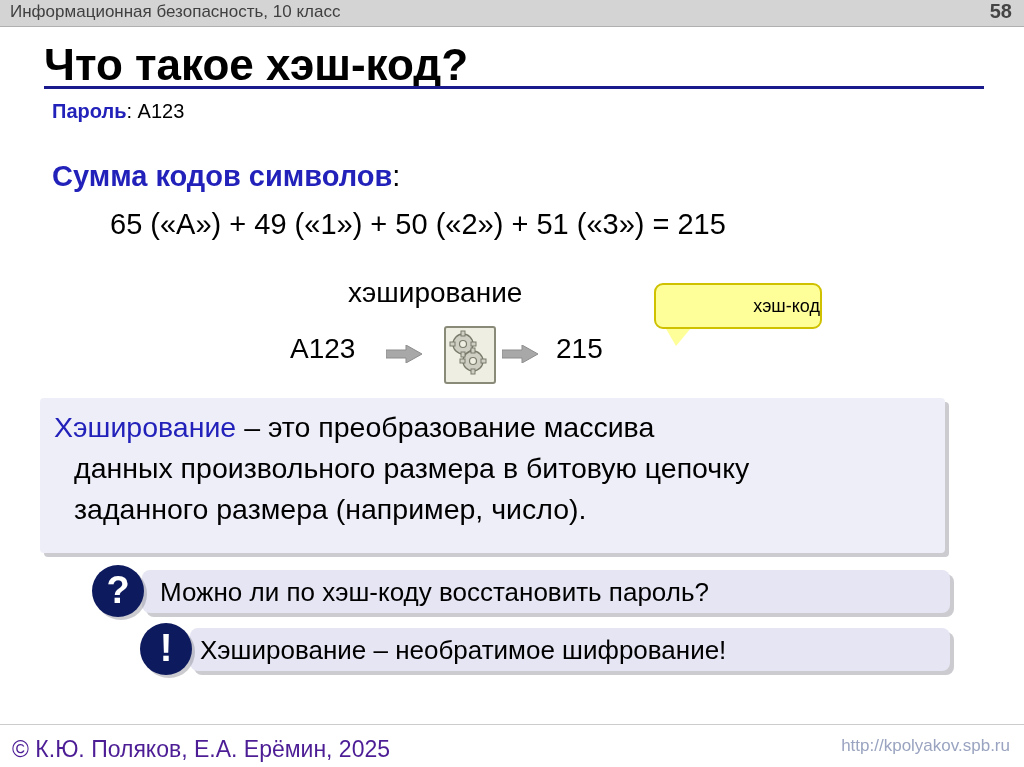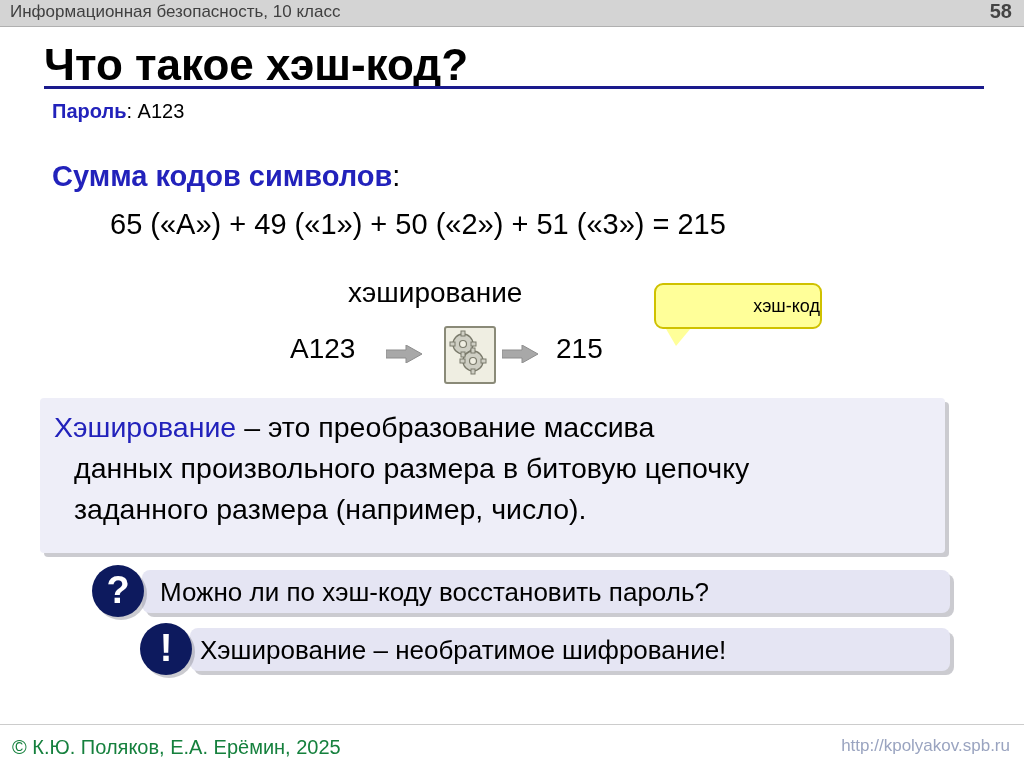--- a/index.html
+++ b/index.html
@@ -237,22 +237,22 @@
     left: 0;
     top: 724px;
     width: 1024px;
     height: 1px;
     background: #cccccc;
   }
   .footer-left {
     position: absolute;
     left: 12px;
     top: 736px;
-    font-size: 20px;
-    color: #15803d;
+    font-size: 23px;
+    color: #4c1d95;
     white-space: nowrap;
   }
   .footer-right {
     position: absolute;
     right: 14px;
     top: 736px;
     font-size: 17px;
     color: #9aa4c0;
     white-space: nowrap;
   }

